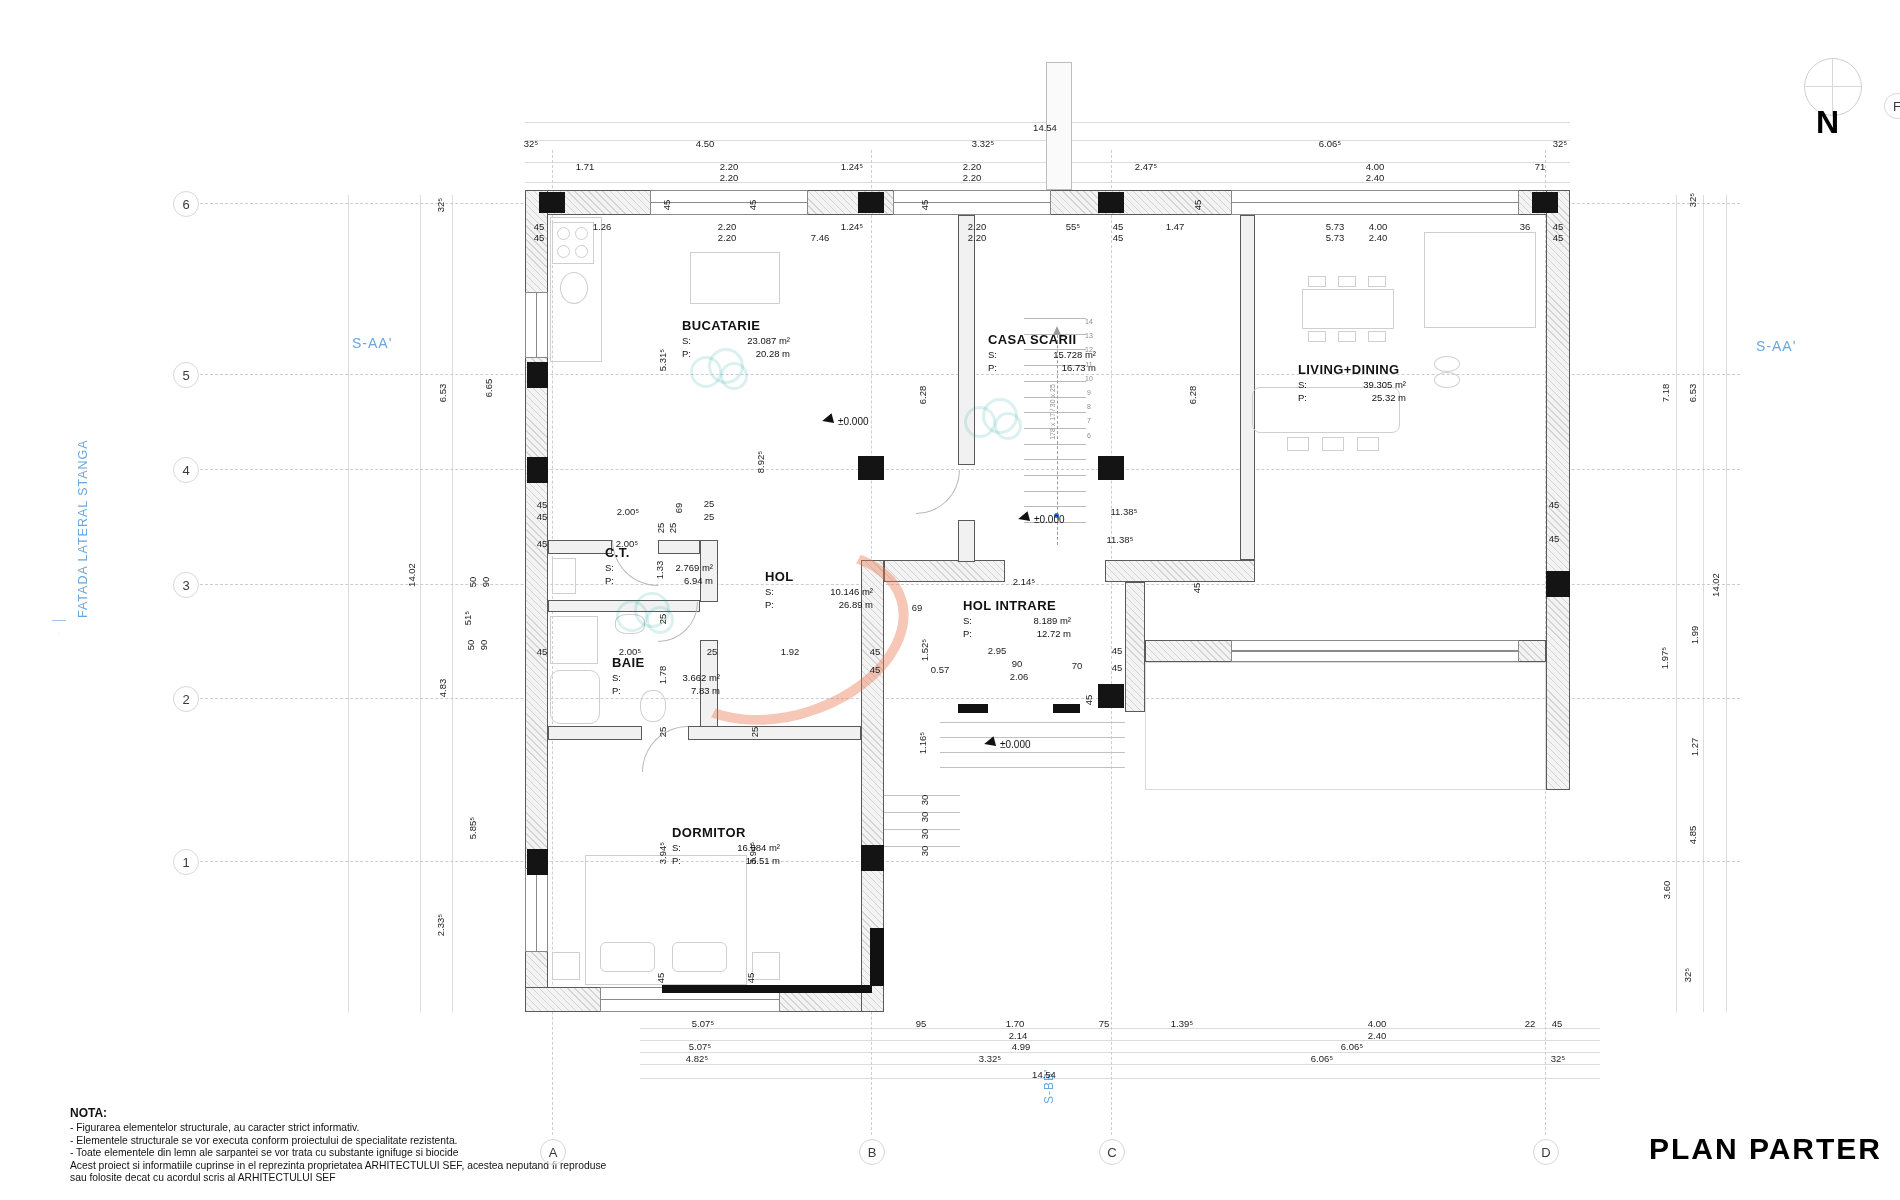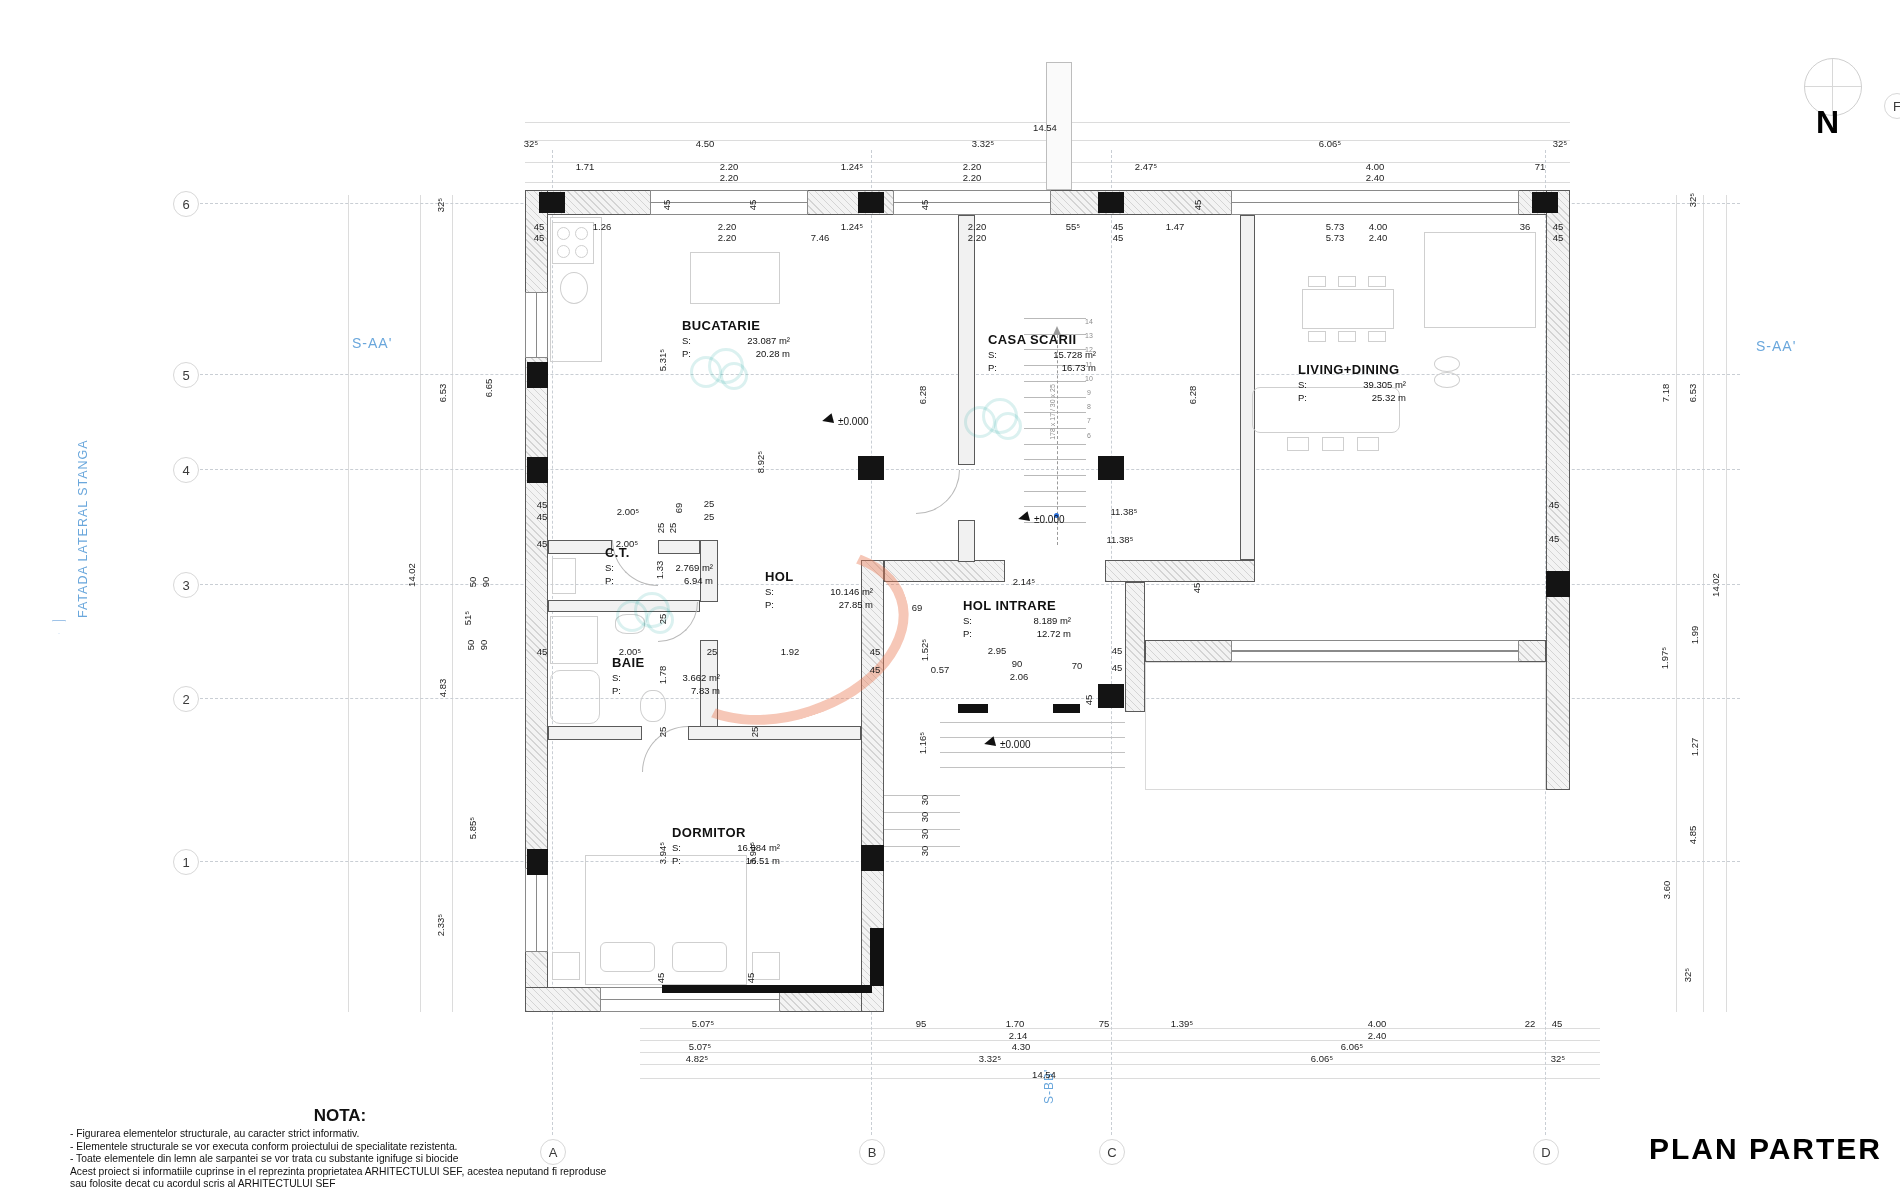--- a/index.html
+++ b/index.html
@@ -30,21 +30,21 @@
     display:flex;align-items:center;justify-content:center;font-size:13px;color:#3a3a3a;background:rgba(255,255,255,.6);}
   .stairnum{position:absolute;font-size:7px;color:#8d8d8d;transform:translate(-50%,-50%);}
   .tread{position:absolute;background:#b9b9b9;height:1px;}
   .steps{position:absolute;background:#c2c2c2;}
   .blue{color:#6aa7dc;}
   .sec{position:absolute;font-size:14px;letter-spacing:1px;white-space:nowrap;}
   .teal{position:absolute;}
   .teal i{position:absolute;border:3px solid rgba(0,158,148,.14);border-radius:50%;display:block;}
   .dashline{position:absolute;border-left:1px dashed #9a9a9a;width:0;}
   #nota{position:absolute;left:70px;top:1106px;width:540px;color:#111;}
-  #nota .nh{font-weight:bold;font-size:17px;margin-bottom:2px;text-align:center;}
+  #nota .nh{font-weight:bold;font-size:12px;margin-bottom:2px;}
   #nota .nl{font-size:10.3px;line-height:1.22;}
   #title{position:absolute;right:18px;top:1132px;font-size:30px;font-weight:bold;letter-spacing:2px;color:#000;white-space:nowrap;}
   #compass{position:absolute;left:1804px;top:58px;width:56px;height:56px;border:1px solid #cfcfcf;border-radius:50%;}
   #compass .cx{position:absolute;left:0;top:27px;width:56px;height:1px;background:#d8d8d8;}
   #compass .cy{position:absolute;left:27px;top:0;width:1px;height:56px;background:#d8d8d8;}
   #north{position:absolute;left:1816px;top:104px;font-size:32px;font-weight:bold;color:#000;}
   #wmtext{position:absolute;left:884px;top:642px;font-size:54px;font-weight:bold;letter-spacing:17px;color:rgba(233,122,83,.5);white-space:nowrap;}
   #swoosh{position:absolute;left:660px;top:552px;width:252px;height:168px;border:10px solid rgba(233,122,83,.42);border-radius:50%;border-top-color:transparent;border-left-color:transparent;transform:rotate(-18deg);box-sizing:border-box;}
   #fatada{position:absolute;left:66px;top:468px;width:20px;height:160px;}
   #fatada span{position:absolute;left:10px;top:150px;transform-origin:0 0;transform:rotate(-90deg);font-size:12.5px;letter-spacing:1px;white-space:nowrap;}
@@ -308,21 +308,21 @@
       <div class="dim" style="left: 921px; top: 1024px;">95</div>
       <div class="dim" style="left: 1015px; top: 1024px;">1.70</div>
       <div class="dim" style="left: 1104px; top: 1024px;">75</div>
       <div class="dim" style="left: 1182px; top: 1024px;">1.39⁵</div>
       <div class="dim" style="left: 1377px; top: 1024px;">4.00</div>
       <div class="dim" style="left: 1530px; top: 1024px;">22</div>
       <div class="dim" style="left: 1557px; top: 1024px;">45</div>
       <div class="dim" style="left: 1018px; top: 1036px; text-align: right;">2.14</div>
       <div class="dim" style="left: 1377px; top: 1036px;">2.40</div>
       <div class="dim" style="left: 700px; top: 1047px;">5.07⁵</div>
-      <div class="dim" style="left: 1021px; top: 1047px;">4.30</div>
+      <div class="dim" style="left: 1021px; top: 1047px;">4.99</div>
       <div class="dim" style="left: 1352px; top: 1047px;">6.06⁵</div>
       <div class="dim" style="left: 697px; top: 1059px;">4.82⁵</div>
       <div class="dim" style="left: 990px; top: 1059px;">3.32⁵</div>
       <div class="dim" style="left: 1322px; top: 1059px;">6.06⁵</div>
       <div class="dim" style="left: 1558px; top: 1059px;">32⁵</div>
       <div class="dim" style="left: 1044px; top: 1075px;">14.54</div>
       <div class="dim rot" style="left: 663px; top: 360px;">5.31⁵</div>
       <div class="dim rot" style="left: 761px; top: 462px;">8.92⁵</div>
       <div class="dim rot" style="left: 923px; top: 395px;">6.28</div>
       <div class="dim rot" style="left: 1193px; top: 395px;">6.28</div>
@@ -424,21 +424,21 @@
         </div>
       </div>
       <div class="room" style="left: 765px; top: 569px;">
         <div class="rname">HOL</div>
         <div class="rrow">
           <span>S:</span>
           <span class="v">10.146 m²</span>
         </div>
         <div class="rrow">
           <span>P:</span>
-          <span class="v">27.85 m</span>
+          <span class="v">26.89 m</span>
         </div>
       </div>
       <div class="room" style="left: 963px; top: 598px;">
         <div class="rname">HOL INTRARE</div>
         <div class="rrow">
           <span>S:</span>
           <span class="v">8.189 m²</span>
         </div>
         <div class="rrow">
           <span>P:</span>

